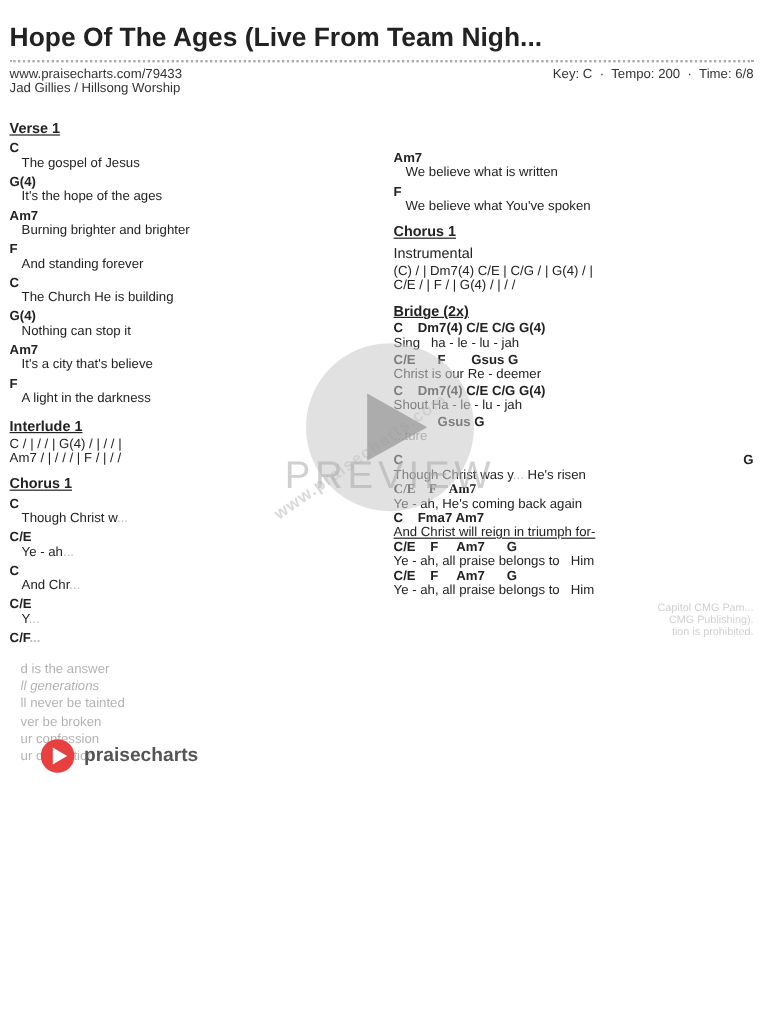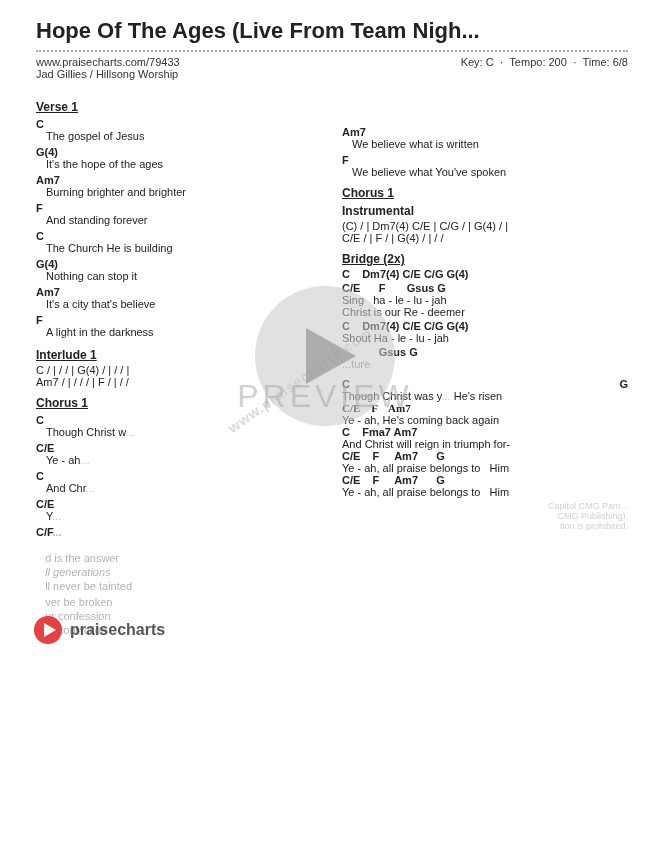--- a/index.html
+++ b/index.html
@@ -8,21 +8,21 @@
       height: 850px;
       background: #fff;
       font-family: Arial, sans-serif;
       font-size: 12px;
       color: #222;
       overflow: hidden;
       position: relative;
     }
 
     .page {
-      padding: 18px 22px 18px 36px;
+      padding: 18px 22px 18px 8px;
       position: relative;
     }
 
     .title {
       font-size: 22px;
       font-weight: bold;
       margin-bottom: 4px;
       line-height: 1.2;
     }
 
@@ -271,47 +271,47 @@
 
       <div style="margin-top: 36px;">
         <div class="chord-line">Am7</div>
         <div class="lyric-line">We believe what is written</div>
         <div class="chord-line">F</div>
         <div class="lyric-line">We believe what You've spoken</div>
       </div>
 
       <div class="section-label" style="margin-top:8px;">Chorus 1</div>
 
-      <div class="section-label" style="font-weight:normal; text-decoration:none; font-style:normal; font-weight:bold; margin-top:4px;"><span style="font-weight:bold;">Instrumental</span></div>
+      <div class="section-label" style="font-weight:normal; text-decoration:none; font-style:normal; font-weight:bold; margin-top:4px;"><span style="font-weight:normal;">Instrumental</span></div>
       <div class="interlude-chords">(C) / | Dm7(4) C/E | C/G / | G(4) / |</div>
       <div class="interlude-chords">C/E / | F / | G(4) / | / /</div>
 
       <div class="section-label" style="margin-top:8px;text-decoration:underline;">Bridge (2x)</div>
 
       <div>
         <div style="font-size:11px;"><span class="inline-chord">C &nbsp;&nbsp; Dm7(4) C/E C/G G(4)</span></div>
+        <div style="font-size:11px; padding-left:0px;">Sing &nbsp; ha - le - lu - jah</div>
         <div style="font-size:11px; margin-top:2px;"><span class="inline-chord">C/E &nbsp;&nbsp;&nbsp;&nbsp; F &nbsp;&nbsp;&nbsp;&nbsp;&nbsp; Gsus G</span></div>
-        <div style="font-size:11px; padding-left:0px;">Sing &nbsp; ha - le - lu - jah</div>
         <div style="font-size:11px;">Christ is our Re - deemer</div>
         <div style="font-size:11px; margin-top:2px;"><span class="inline-chord">C &nbsp;&nbsp; Dm7(4) C/E C/G G(4)</span></div>
         <div style="font-size:11px;">Shout  Ha - le - lu - jah</div>
         <div style="font-size:11px; margin-top:2px;"><span class="inline-chord">&nbsp;&nbsp;&nbsp;&nbsp;&nbsp;&nbsp;&nbsp;&nbsp;&nbsp;&nbsp;&nbsp; Gsus G</span></div>
         <div style="font-size:11px; opacity:0.5;">...ture</div>
       </div>
 
       <div style="margin-top: 8px;">
         <div style="display:flex; justify-content:space-between; font-size:11px;">
           <span class="inline-chord">C</span>
           <span class="inline-chord">G</span>
         </div>
         <div style="font-size:11px;">Though Christ was y<span style="opacity:0.3">...</span> He's risen</div>
         <div style="font-size:11px;font-family:Liberation Serif, serif;"><span class="inline-chord">C/E &nbsp;&nbsp; F &nbsp;&nbsp; Am7</span></div>
         <div style="font-size:11px;">Ye - ah, He's coming back again</div>
         <div style="font-size:11px;"><span class="inline-chord">C &nbsp;&nbsp; Fma7 Am7</span></div>
-        <div style="font-size:11px;">And Christ will reign in triumph for-</div>
+        <div style="font-size:11px;text-decoration:underline;">And Christ will reign in triumph for-</div>
         <div style="font-size:11px;"><span class="inline-chord">C/E &nbsp;&nbsp; F &nbsp;&nbsp;&nbsp; Am7 &nbsp;&nbsp;&nbsp;&nbsp; G</span></div>
         <div style="font-size:11px;">Ye - ah, all praise belongs to &nbsp; Him</div>
         <div style="font-size:11px;"><span class="inline-chord">C/E &nbsp;&nbsp; F &nbsp;&nbsp;&nbsp; Am7 &nbsp;&nbsp;&nbsp;&nbsp; G</span></div>
         <div style="font-size:11px;">Ye - ah, all praise belongs to &nbsp; Him</div>
       </div>
 
       <div class="blurred-area" style="margin-top: 3px; font-size:9px; color:#777; text-align:right;">
         Capitol CMG Pam...<br>CMG Publishing).<br>tion is prohibited.
       </div>
 

